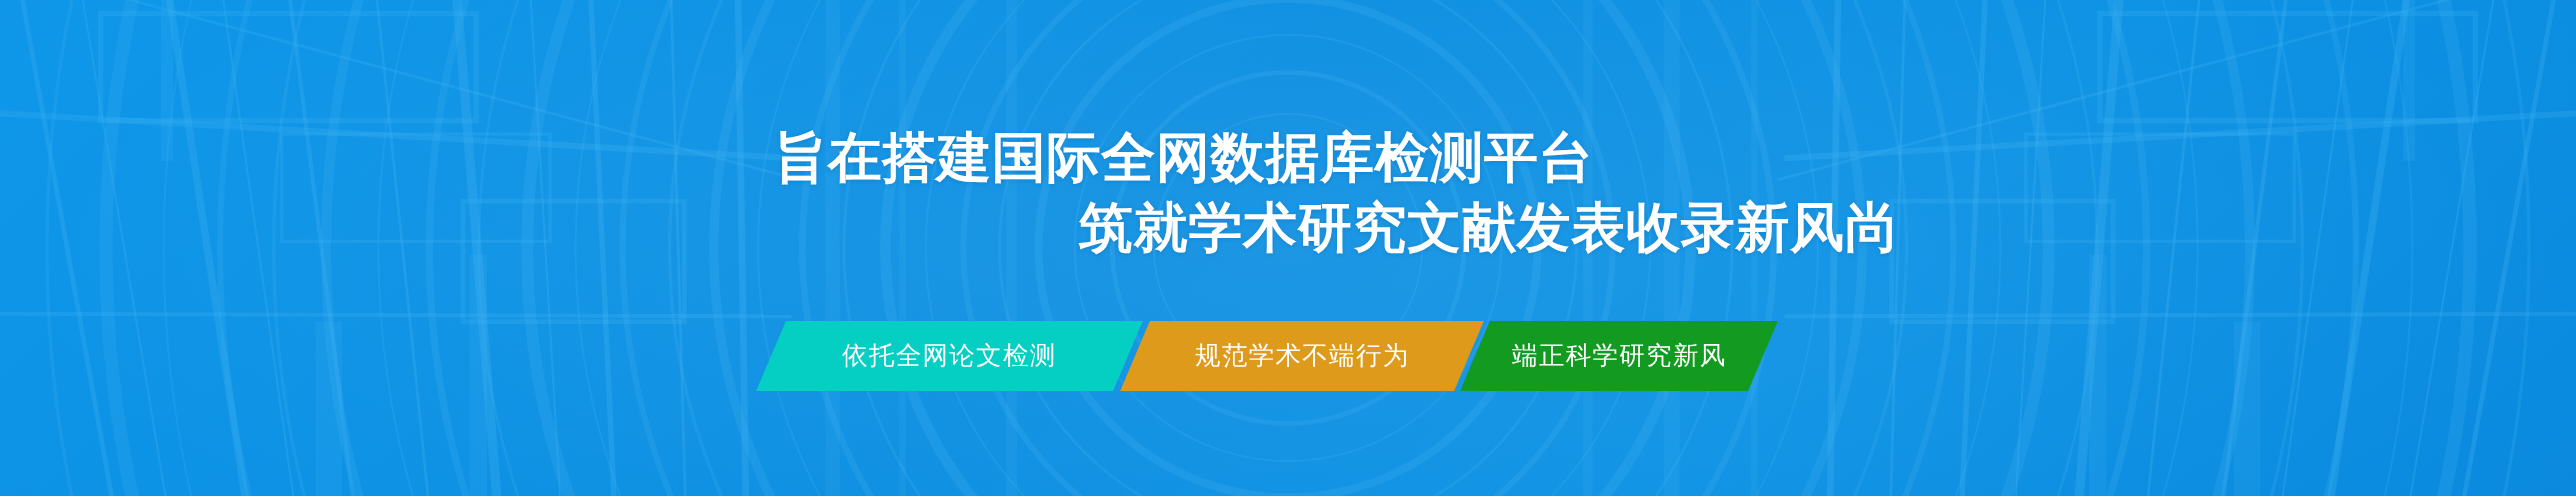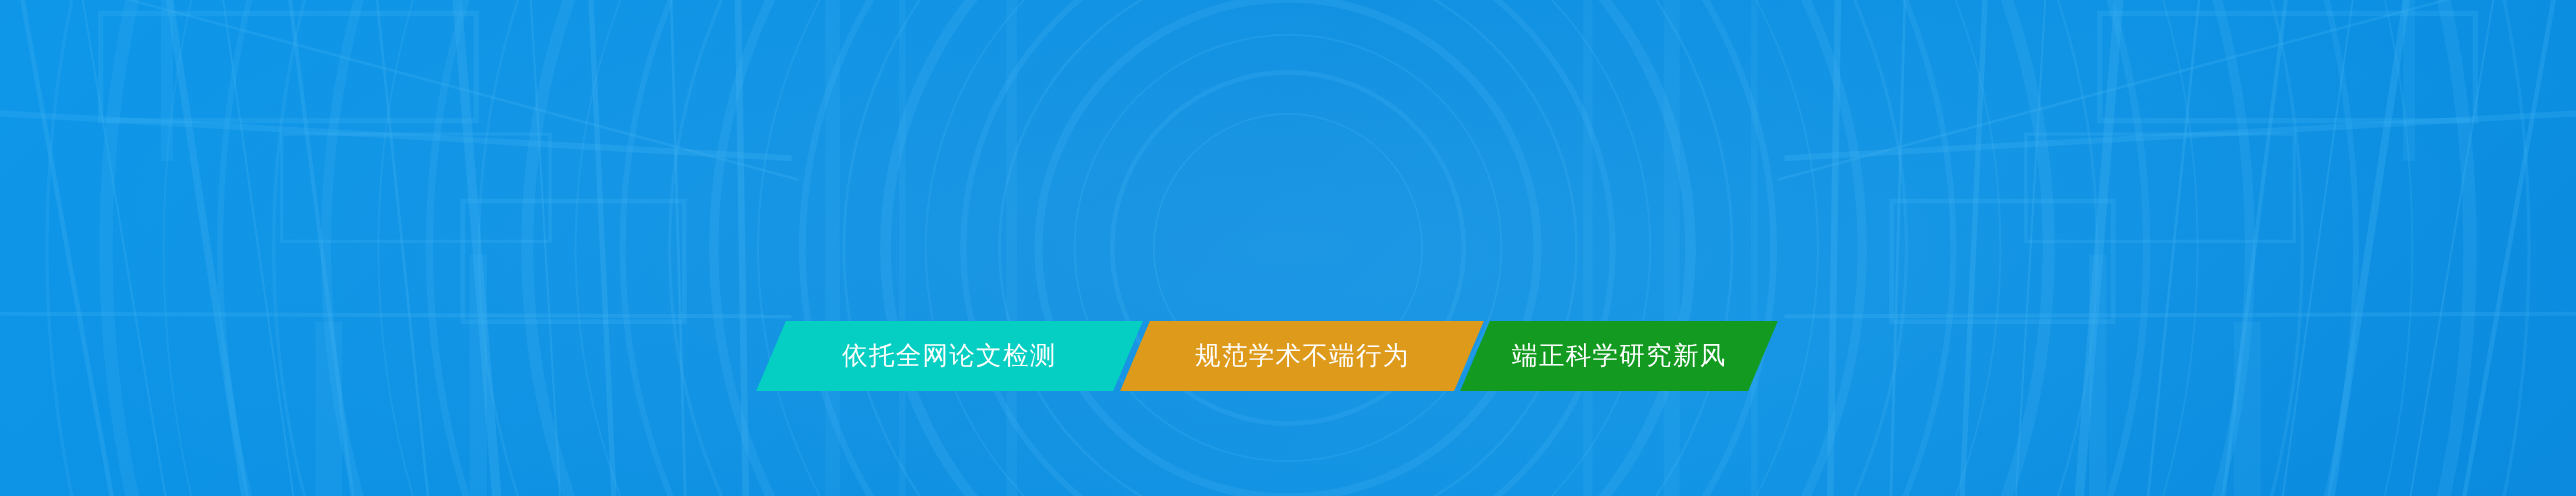--- a/index.html
+++ b/index.html
@@ -210,20 +210,22 @@
         <rect x="2360" y="0" width="14" height="740"></rect>
         <rect x="2480" y="0" width="24" height="740"></rect>
         <rect x="2610" y="0" width="10" height="740"></rect>
       </g>
     </svg>
   </div>
 
   <div class="bg-vignette"></div>
 
   <div class="headline">
+    <div class="headline-line headline-line-1">旨在搭建国际全网数据库检测平台</div>
+    <div class="headline-line headline-line-2">筑就学术研究文献发表收录新风尚</div>
   </div>
 
   <div class="tag-strip">
     <div class="tag tag-teal">
       <span class="tag-label">依托全网论文检测</span>
     </div>
     <div class="tag tag-orange">
       <span class="tag-label">规范学术不端行为</span>
     </div>
     <div class="tag tag-green">

